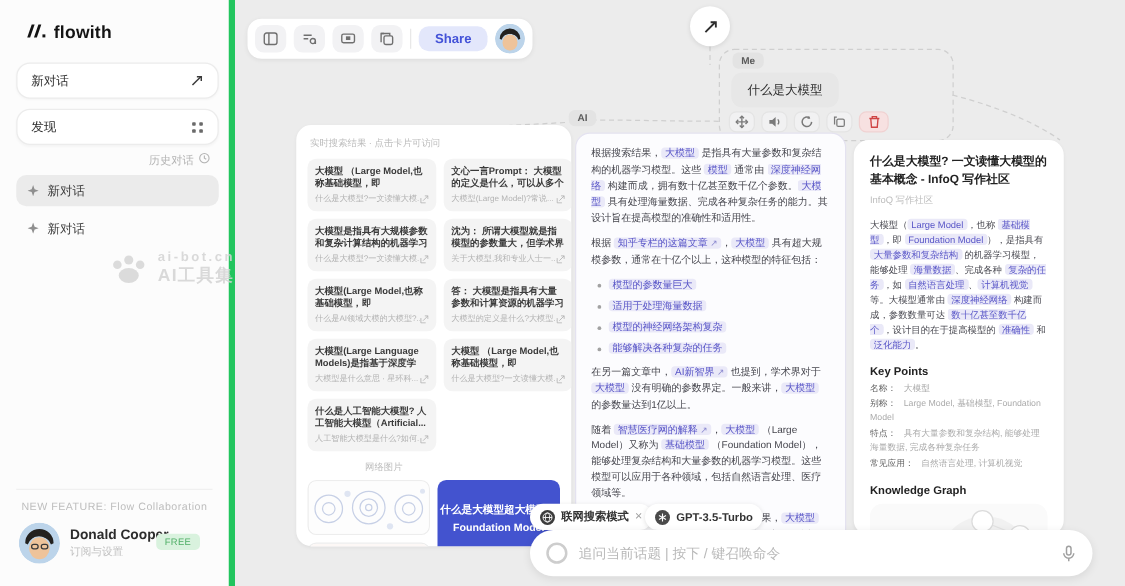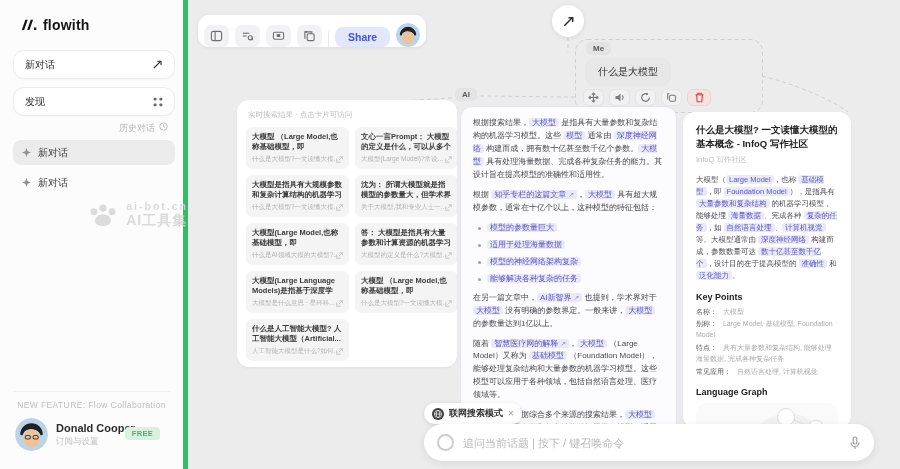--- a/index.html
+++ b/index.html
@@ -20,25 +20,25 @@
   .s-mark { position:absolute; left:0; top:200px; width:188px; display:flex; align-items:center; justify-content:flex-end; gap:8px; opacity:.85; }
   .s-mark-txt { color:#d4d4d4; font-weight:700; }
   .s-mark-l1 { font-size:10.5px; letter-spacing:2px; }
   .s-mark-l2 { font-size:14px; letter-spacing:1px; }
   .s-bottom { position:absolute; left:13px; right:13px; bottom:0; top:391px; border-top:1px solid #f0f0f0; }
   .s-banner { margin-top:8px; text-align:center; font-size:8.5px; color:#bdbdbd; letter-spacing:.4px; }
   .s-user { position:absolute; left:2px; top:26px; right:0; display:flex; align-items:center; }
   .s-user-meta { margin-left:8px; }
   .s-user-name { font-size:11px; font-weight:700; color:#2c2c2c; }
   .s-user-sub { font-size:8.5px; color:#c0c0c0; margin-top:2px; }
-  .badge-free { position:absolute; right:10px; top:9px; background:#d9f2de; color:#4fae66; font-size:7.5px; font-weight:700; padding:2px 7px; border-radius:4px; letter-spacing:.3px; }
+  .badge-free { position:absolute; right:10px; top:9px; background:#d9f2de; color:#4fae66; font-size:7.5px; font-weight:400; padding:2px 7px; border-radius:4px; letter-spacing:.3px; }
   .avatar { border-radius:50%; overflow:hidden; flex:0 0 auto; }
 
   
-  .tb { position:absolute; left:198px; top:15px; height:32px; background:#fff; border-radius:11px; box-shadow:0 1px 4px rgba(0,0,0,.07); display:flex; align-items:flex-end; gap:6px; padding:0 6px; z-index:5; }
+  .tb { position:absolute; left:198px; top:15px; height:32px; background:#fff; border-radius:11px; box-shadow:0 1px 4px rgba(0,0,0,.07); display:flex; align-items:center; gap:6px; padding:0 6px; z-index:5; }
   .tb-btn { width:25px; height:22px; background:#f2f2f4; border-radius:7px; display:flex; align-items:center; justify-content:center; cursor:pointer; }
   .tb-sep { width:1px; height:16px; background:#e8e8e8; }
   .share-btn { background:#e3e7fb; color:#4453d8; font-size:10.5px; font-weight:700; border-radius:8px; padding:4px 13px; cursor:pointer; }
 
   
   .links { position:absolute; left:0; top:0; z-index:1; }
   .node-circle { position:absolute; left:552px; top:5px; width:32px; height:32px; background:#fff; border-radius:50%; box-shadow:0 1px 4px rgba(0,0,0,.1); display:flex; align-items:center; justify-content:center; z-index:3; cursor:pointer; }
   .n-badge { position:absolute; background:#e3e3e3; color:#5a5a5a; font-size:8px; font-weight:600; padding:2px 7px; border-radius:5px; z-index:3; }
   .n-badge.me { left:586px; top:42px; }
   .n-badge.ai { left:455px; top:88px; }
@@ -50,21 +50,21 @@
   
   .ai-card { position:absolute; left:460px; top:106px; width:217px; height:332px; background:#fcfcfe; border:1px solid #e4e2f0; border-radius:12px; padding:10px 12px; overflow:hidden; z-index:2; }
   .ans-p { font-size:8px; line-height:1.62; color:#46464e; margin-bottom:7px; }
   .ans-ul { list-style:none; margin:2px 0 8px 4px; }
   .ans-ul li { position:relative; padding-left:10px; margin-bottom:6px; font-size:8px; }
   .ans-ul li::before { content:""; position:absolute; left:1px; top:5px; width:3px; height:3px; border-radius:50%; background:#a2a2a2; }
   .hl { background:#eae9f8; color:#5855c7; border-radius:3px; padding:0 3px; }
   .ext { font-size:7px; margin-left:2px; color:#8b89cf; }
 
   
-  .results { position:absolute; left:237px; top:100px; width:220px; height:267px; background:#fff; border-radius:12px; box-shadow:0 1px 3px rgba(0,0,0,.05); padding:9px; overflow:hidden; z-index:2; }
+  .results { position:absolute; left:237px; top:100px; width:220px; height:337px; background:#fff; border-radius:12px; box-shadow:0 1px 3px rgba(0,0,0,.05); padding:9px; overflow:hidden; z-index:2; }
   .res-head { font-size:7.5px; color:#bcbcbc; margin:1px 0 7px 2px; }
   .res-grid { display:grid; grid-template-columns:1fr 1fr; gap:6px; }
   .res-card { background:#f4f4f4; border-radius:7px; padding:5px 6px; cursor:pointer; }
   .rc-title { font-size:7.5px; line-height:1.3; color:#3a3a3a; font-weight:600; max-height:20px; overflow:hidden; }
   .rc-srcrow { display:flex; align-items:center; justify-content:space-between; margin-top:3px; }
   .rc-src { font-size:6.5px; color:#b3b3b3; white-space:nowrap; overflow:hidden; max-width:84px; }
   .img-label { font-size:7.5px; color:#bcbcbc; margin:8px 0 5px 2px;padding-left:44px; }
   .thumbs { display:flex; gap:6px; }
   .tcol { display:flex; flex-direction:column; gap:6px; width:98px; }
   .thumb { border-radius:7px; overflow:hidden; background:#fff; border:1px solid #ededed; cursor:pointer; }
@@ -520,21 +520,21 @@
   </div>
         <div class="kp-row">
     <span class="kp-label">特点：</span>
     <span class="kp-value">具有大量参数和复杂结构, 能够处理海量数据, 完成各种复杂任务</span>
   </div>
         <div class="kp-row">
     <span class="kp-label">常见应用：</span>
     <span class="kp-value">自然语言处理, 计算机视觉</span>
   </div>
       </div>
-    <div class="kg-title">Language Graph</div>
+    <div class="kg-title">Knowledge Graph</div>
     <div class="kg-box">
       <svg width="185" height="92" viewBox="0 0 185 92">
         <circle cx="92" cy="48" r="38" fill="#f1f1f1"></circle>
         <g stroke="#e2e2e2" fill="none">
           <path d="M90 14 L82 40"></path>
             <path d="M90 14 L120 26"></path>
             <path d="M36 30 L82 40"></path>
             <path d="M82 40 L58 62"></path>
             <path d="M82 40 L102 66"></path>
             <path d="M120 26 L134 50"></path>
@@ -567,20 +567,31 @@
       <circle cx="6" cy="6" r="6" fill="#3c3c3c"></circle>
         <g stroke="#ffffff" stroke-width=".7" fill="none">
           <circle cx="6" cy="6" r="3.6"></circle>
           <ellipse cx="6" cy="6" rx="1.7" ry="3.6"></ellipse>
           <path d="M2.4 6 H9.6"></path>
         </g>
     </svg>
     <span class="chip-txt">联网搜索模式</span>
     <span class="chip-x">×</span>
   </div>
+  <div class="chip c2">
+    <svg width="12" height="12" viewBox="0 0 12 12">
+      <circle cx="6" cy="6" r="6" fill="#4a4a4a"></circle>
+        <g stroke="#ffffff" stroke-width=".9">
+          <path d="M6 2.8 V9.2"></path>
+          <path d="M3.2 4.4 L8.8 7.6"></path>
+          <path d="M8.8 4.4 L3.2 7.6"></path>
+        </g>
+    </svg>
+    <span class="chip-txt">GPT-3.5-Turbo</span>
+  </div>
 
   <div class="composer">
     <span class="comp-ring"></span>
     <input class="comp-input" type="text" placeholder="追问当前话题 | 按下 / 键召唤命令" style="">
     <svg width="12" height="14" viewBox="0 0 12 14">
       <g stroke="#a0a0a0" stroke-width="1.2" fill="none">
           <rect x="4.2" y="1" width="3.6" height="7" rx="1.8"></rect>
           <path d="M2 6.5 a4 4 0 0 0 8 0"></path>
           <path d="M6 10.5 V13"></path>
         </g>

